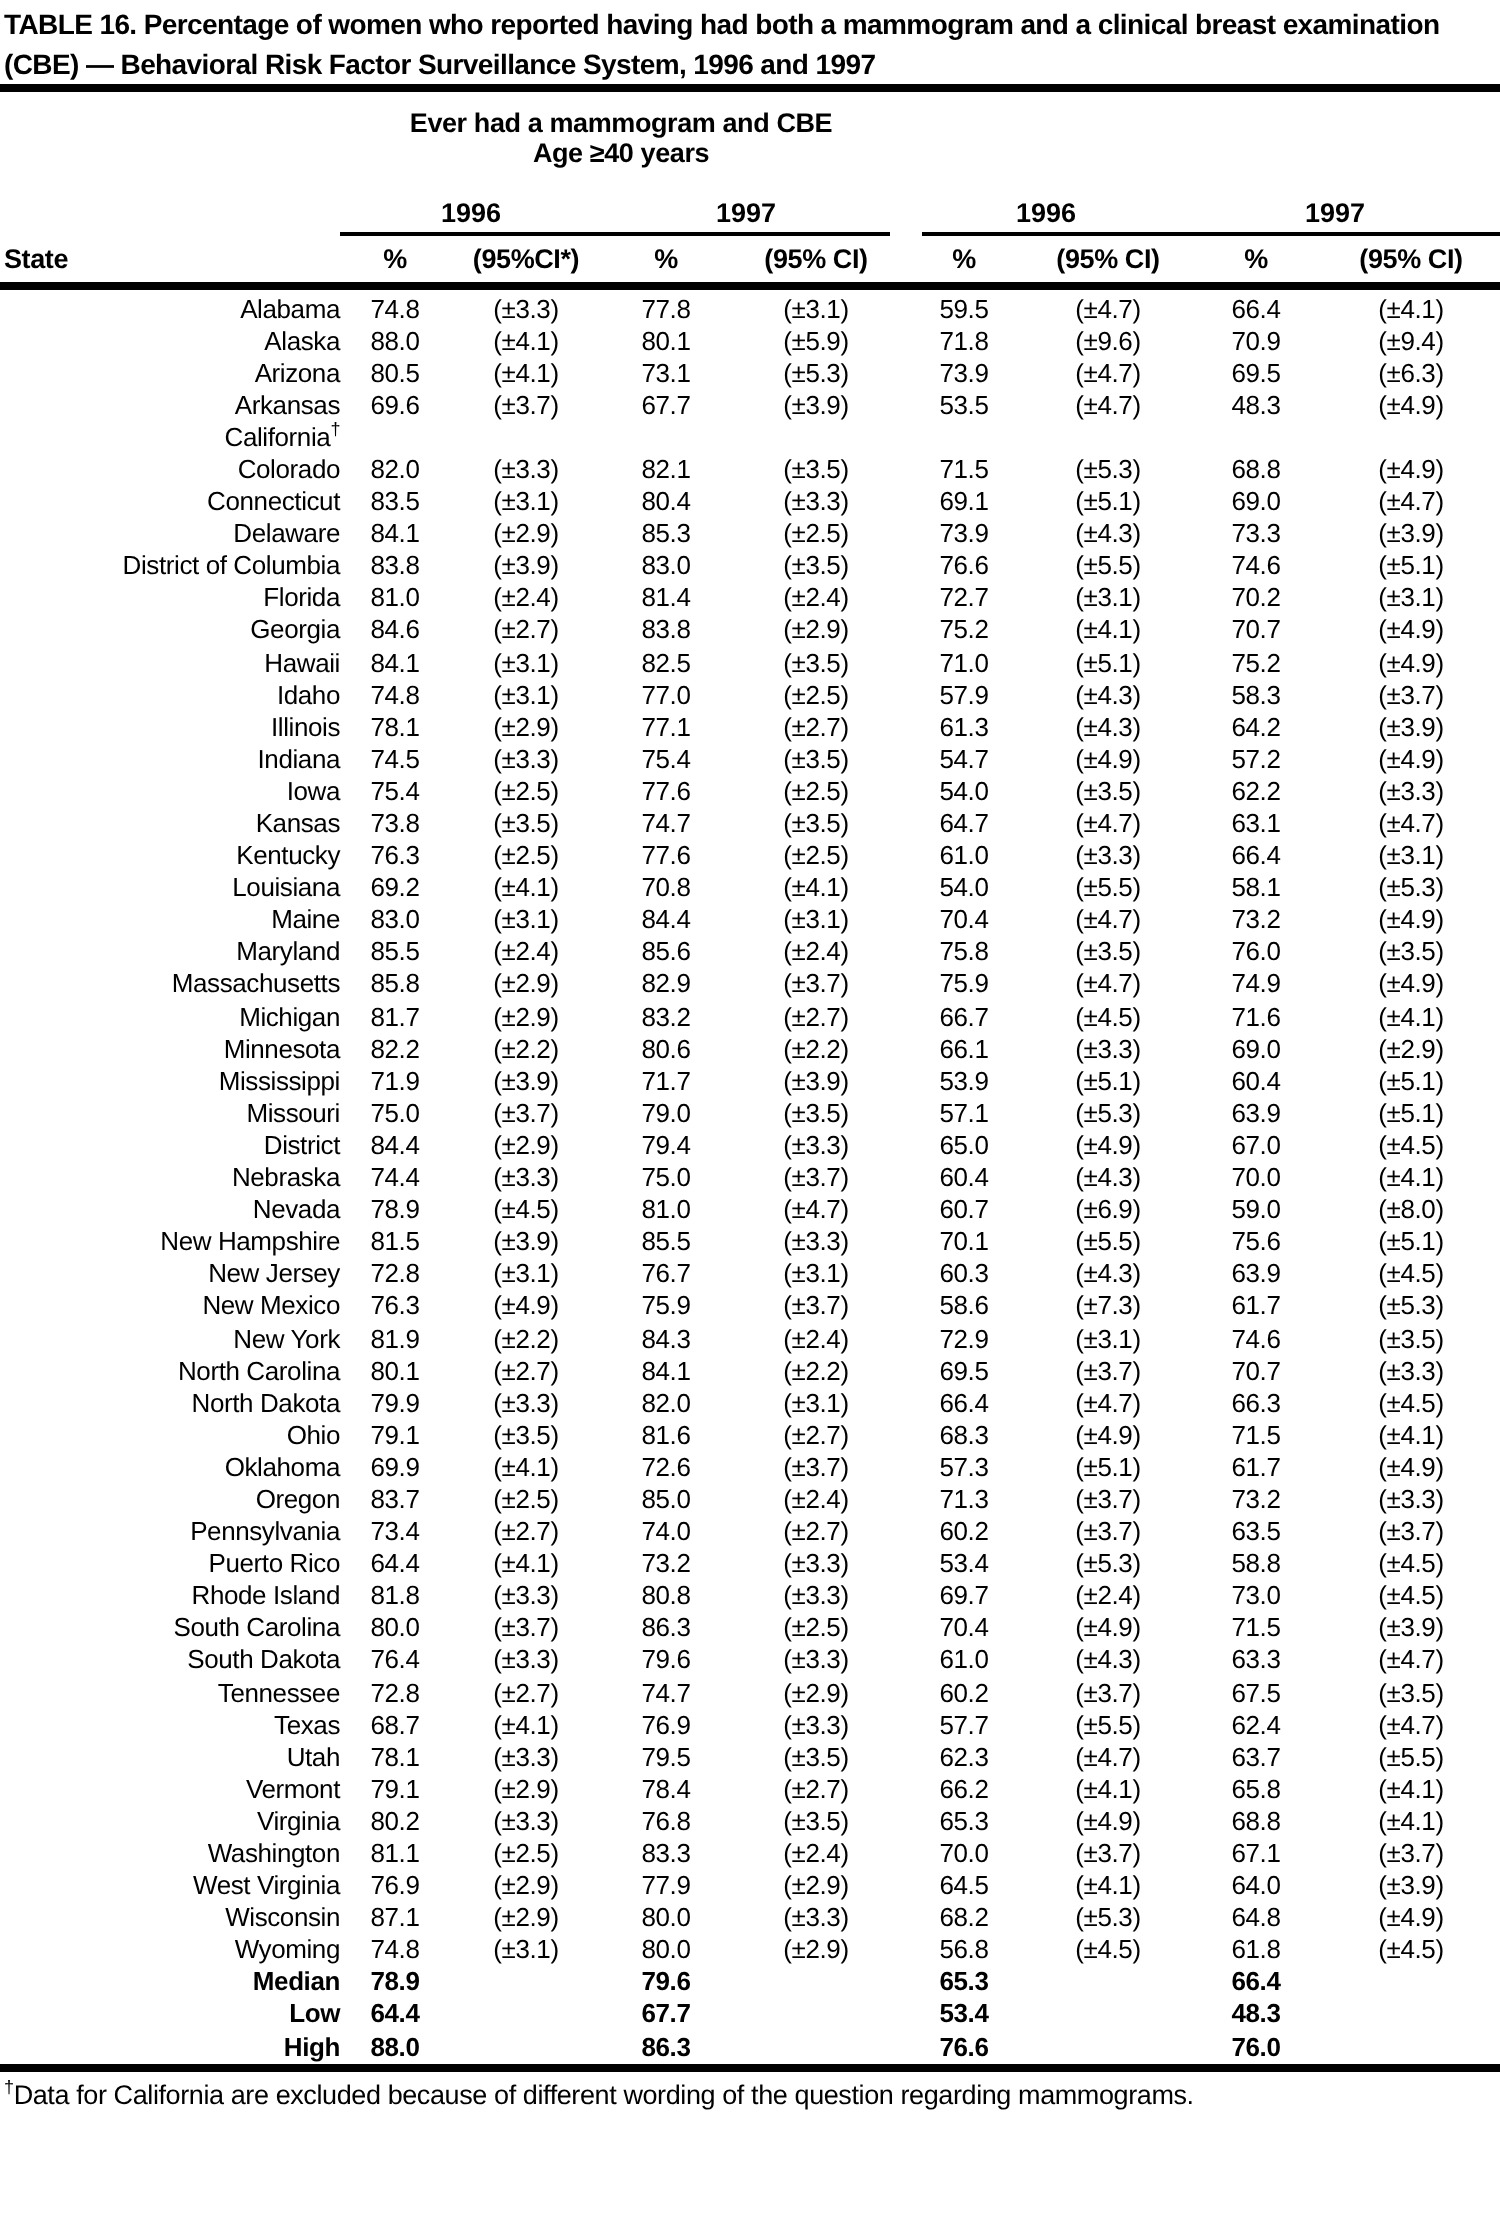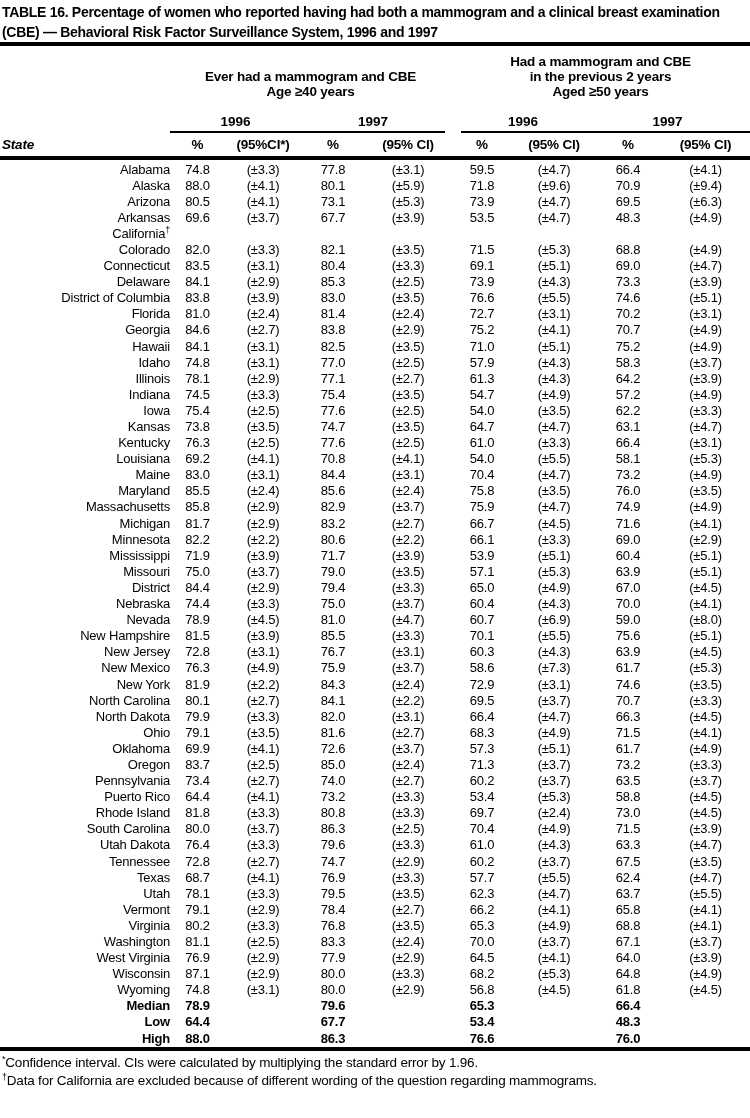--- a/index.html
+++ b/index.html
@@ -53,21 +53,21 @@
   .col-row {
     display: grid;
     grid-template-columns: 170px 55px 76px 64px 86px 62px 82px 66px 89px;
     font-size: 13.5px;
     line-height: 18px;
     align-items: end;
     padding: 3px 0 2px 0;
     letter-spacing: -0.2px;
   }
   .col-row .ch { text-align: center; }
-  .col-row .state-h { text-align: left; padding-left: 2px; font-style: italic; }
+  .col-row .state-h { text-align: left; padding-left: 2px; }
   .tbody { padding-top: 2px; }
   .trow {
     display: grid;
     grid-template-columns: 170px 55px 76px 64px 86px 62px 82px 66px 89px;
     height: 16.1px;
     font-size: 13px;
     line-height: 16.1px;
     letter-spacing: -0.2px;
   }
   .trow .state { padding-left: 2px; white-space: nowrap; text-align: right; }
@@ -93,25 +93,20 @@
   <div class="title">TABLE 16. Percentage of women who reported having had both a mammogram and a clinical breast examination (CBE) — Behavioral Risk Factor Surveillance System, 1996 and 1997</div>
 
   <div class="hr4"></div>
 
   <div class="thead">
     <div class="grp-row">
       <div></div>
       <div>
         <div>Ever had a mammogram and CBE</div>
         <div>Age ≥40 years</div>
-      </div>
-      <div>
-        <div>Had a mammogram and CBE</div>
-        <div>in the previous 2 years</div>
-        <div>Aged ≥50 years</div>
       </div>
     </div>
     <div class="year-row">
       <div></div>
       <div class="yg yg1">
         <span>1996</span>
         <span>1997</span>
       </div>
       <div class="yg yg2">
         <span>1996</span>
@@ -590,21 +585,21 @@
         <div class="num">80.0</div>
         <div class="num">(±3.7)</div>
         <div class="num">86.3</div>
         <div class="num">(±2.5)</div>
         <div class="num">70.4</div>
         <div class="num">(±4.9)</div>
         <div class="num">71.5</div>
         <div class="num">(±3.9)</div>
       </div>
       <div class="trow">
-        <div class="state">Utah Dakota</div>
+        <div class="state">South Dakota</div>
         <div class="num">76.4</div>
         <div class="num">(±3.3)</div>
         <div class="num">79.6</div>
         <div class="num">(±3.3)</div>
         <div class="num">61.0</div>
         <div class="num">(±4.3)</div>
         <div class="num">63.3</div>
         <div class="num">(±4.7)</div>
       </div>
       <div class="trow">
@@ -737,17 +732,16 @@
         <div class="num">76.6</div>
         <div class="num"></div>
         <div class="num">76.0</div>
         <div class="num"></div>
       </div>
     </div>
 
   <div class="hr4"></div>
 
   <div class="footnotes">
-    <div><sup>*</sup><span>Confidence interval. CIs were calculated by multiplying the standard error by 1.96.</span></div>
     <div><sup>†</sup><span>Data for California are excluded because of different wording of the question regarding mammograms.</span></div>
   </div>
 
 </div>
 
 </body></html>

